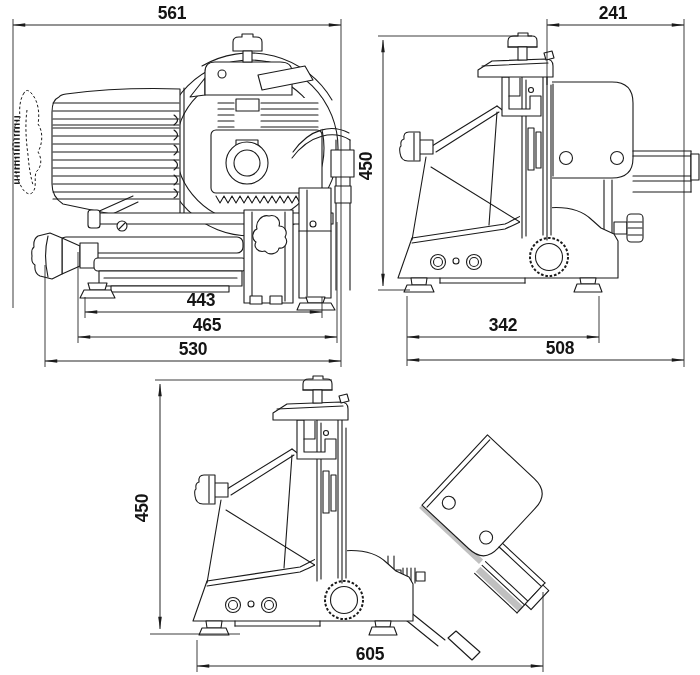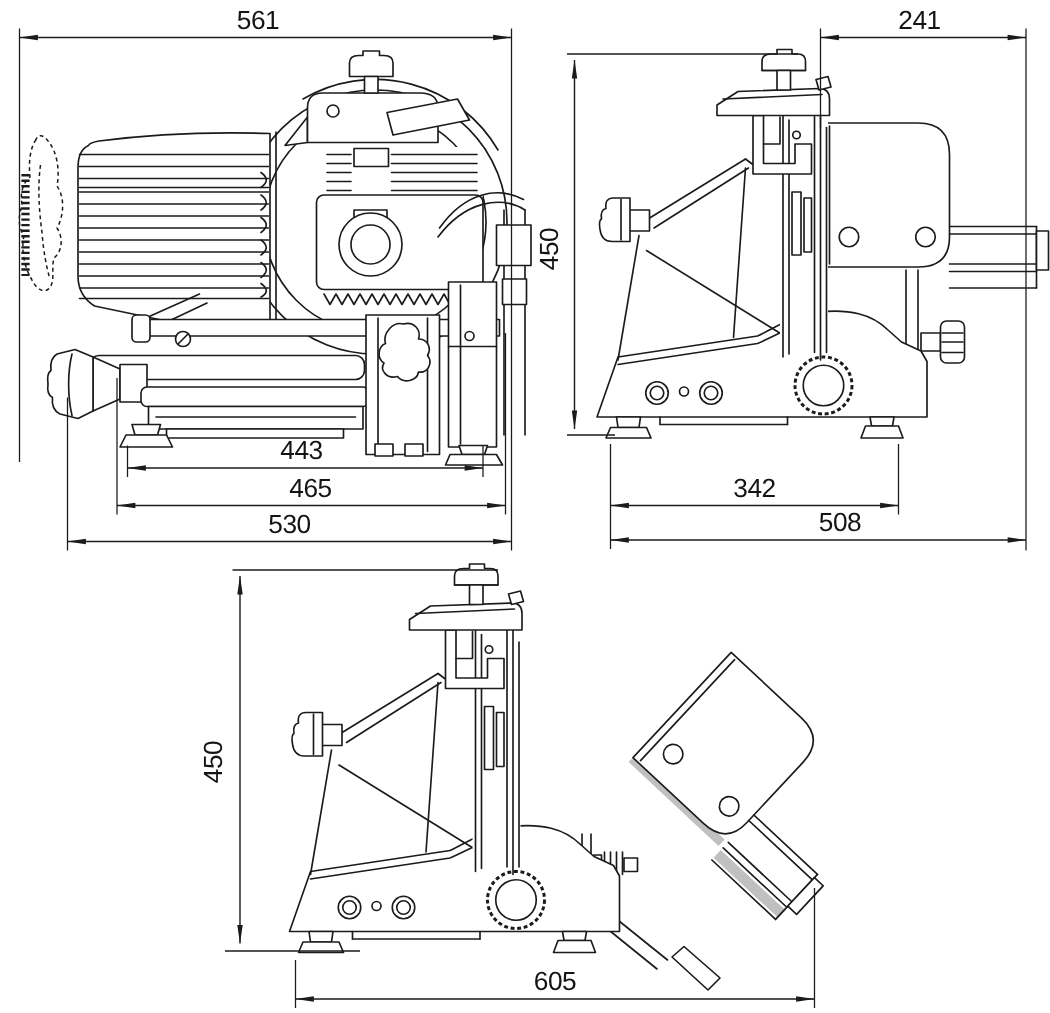--- a/index.html
+++ b/index.html
@@ -1,17 +1,17 @@
 <!DOCTYPE html>
 <html><head>
 <meta charset="utf-8">
 <style>
   html,body{margin:0;padding:0;background:#ffffff;}
   body{width:700px;height:675px;overflow:hidden;font-family:"Liberation Sans",sans-serif;}
-  #stage{position:relative;width:700px;height:675px;background:#fff;}
+  #stage{position:relative;width:700px;height:675px;background:#fff;font-weight:bold;}
   svg{position:absolute;left:0;top:0;}
   .ln{stroke:#1b1b1b;stroke-width:1.1;fill:none;stroke-linejoin:round;stroke-linecap:round;}
   .wf{stroke:#1b1b1b;stroke-width:1.1;fill:#ffffff;stroke-linejoin:round;}
   .wn{fill:#ffffff;stroke:none;}
   .dsh{stroke:#1b1b1b;stroke-width:1;fill:none;stroke-dasharray:2.6,2.2;stroke-linejoin:round;}
   .coil{stroke:#1b1b1b;stroke-width:5.5;fill:none;stroke-dasharray:1.6,2.1;}
   .dim{stroke:#1b1b1b;stroke-width:.95;fill:none;}
   .ext{stroke:#1b1b1b;stroke-width:.85;fill:none;}
   .rib{stroke:#1b1b1b;stroke-width:2;fill:none;stroke-dasharray:2.6,1.8;}
   .shade{fill:#b5b5b5;stroke:none;opacity:.85;}

